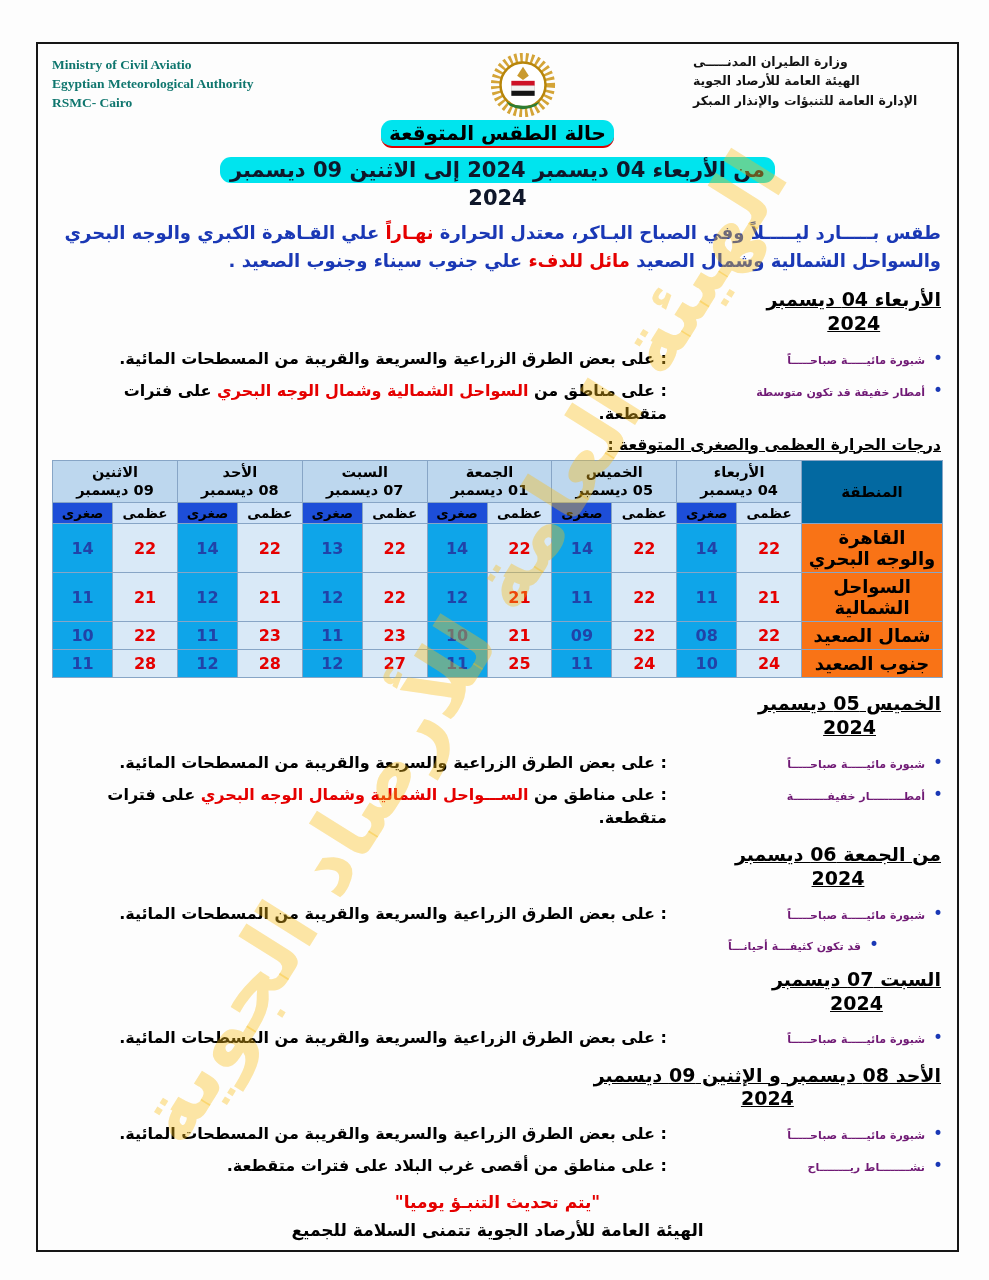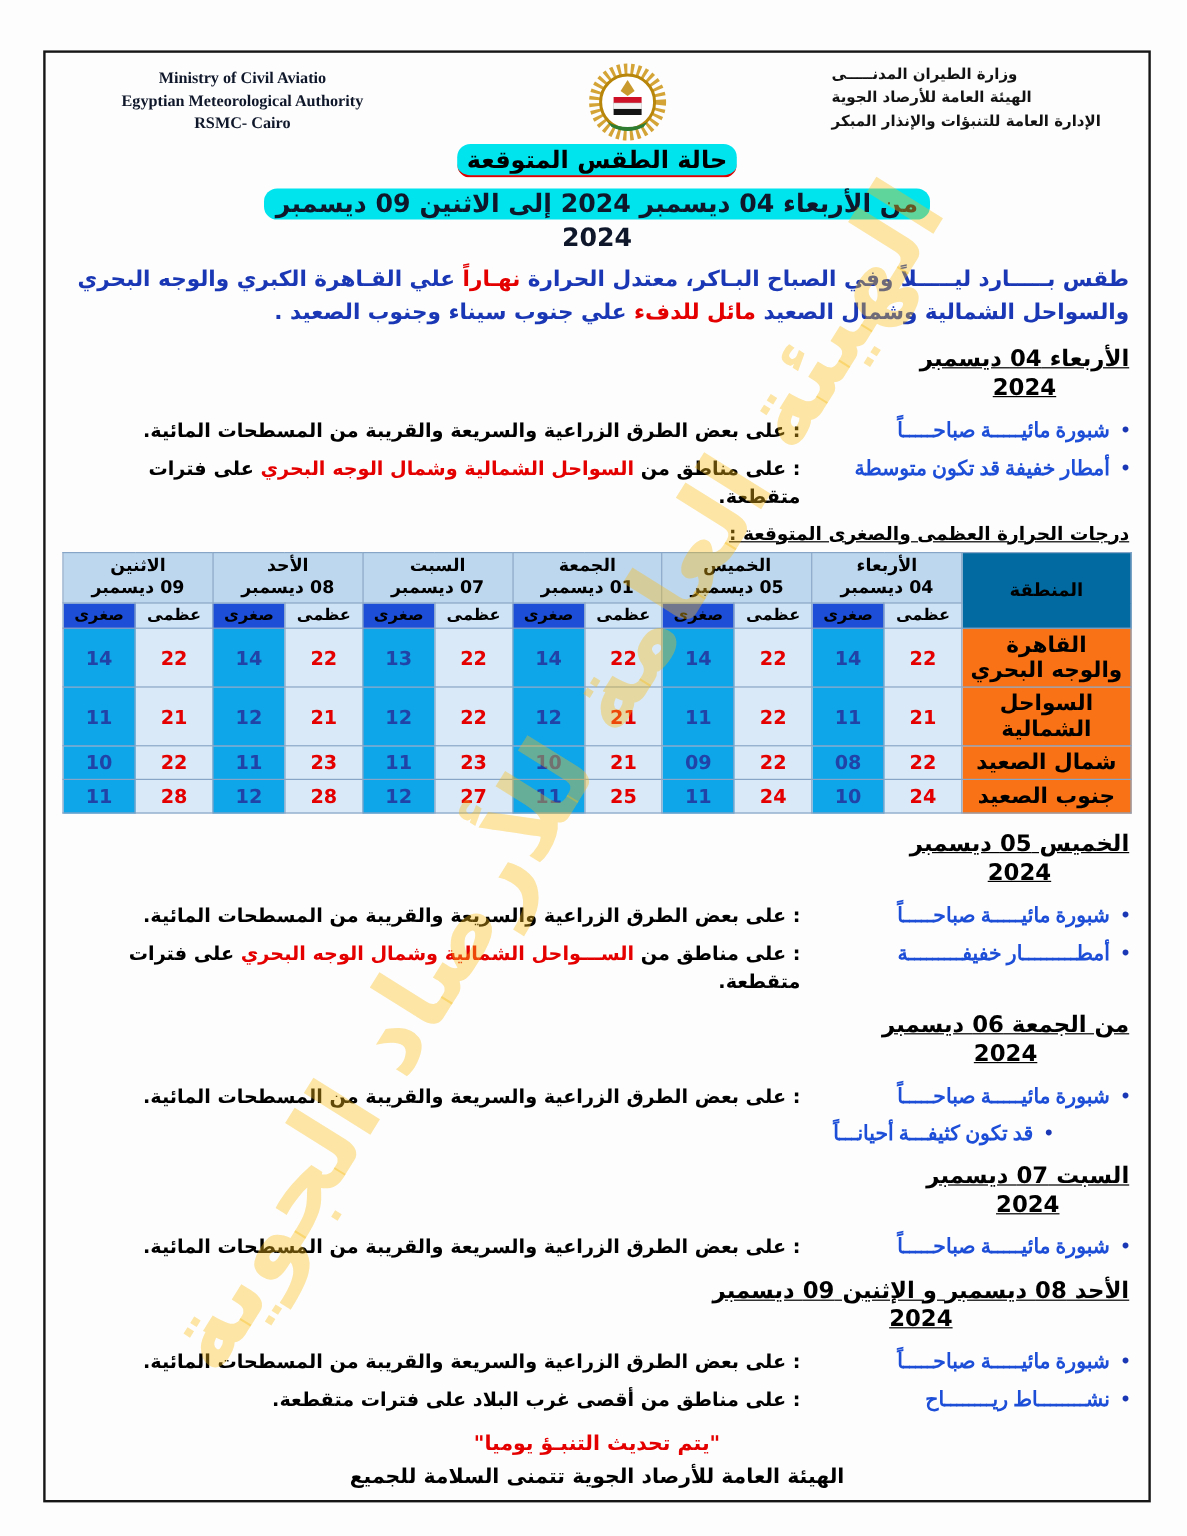--- a/index.html
+++ b/index.html
@@ -14,42 +14,42 @@
   
   .watermark{
     position:absolute;top:50%;left:46%;
     transform:translate(-50%,-50%) rotate(-58deg);
     font-size:86px;font-weight:bold;white-space:nowrap;
     color:rgba(250,190,20,0.38);z-index:6;pointer-events:none;
   }
   
   .topbar{display:flex;direction:ltr;justify-content:space-between;align-items:flex-start;}
   .en-block{font-family:"Liberation Serif",serif;font-weight:bold;font-size:13.5px;
-    line-height:1.4;text-align:center;color:#0f172a;padding-top:6px;width:300px;}
+    line-height:1.4;text-align:left;color:#0f766e;padding-top:6px;width:300px;}
   .ar-block{direction:rtl;font-size:12.5px;font-weight:bold;line-height:1.55;
     text-align:left;color:#131313;width:250px;padding-top:2px;}
   .logo{width:86px;height:70px;}
   .title-row{text-align:center;margin-top:0;}
   .hl{background:#00e4ee;border-radius:11px;}
   .doc-title{font-size:20px;font-weight:bold;color:#000;padding:1px 8px;
     border-bottom:2px solid #e00000;display:inline-block;}
   .subtitle{text-align:center;font-weight:bold;color:#0f172a;margin:8px 0 4px;line-height:1.35;}
   .subtitle .l1{font-size:21px;padding:1px 10px;}
   .subtitle .l2{font-size:21px;display:block;}
   
   .intro{font-size:18px;font-weight:bold;line-height:1.55;margin:6px 2px 2px;text-align:right;}
   .c-b{color:#1a38b5;} .c-r{color:#e50000;}
   
   .section{margin-top:14px;}
   .sec-heading{display:inline-block;font-size:19px;font-weight:bold;color:#000;
     text-align:center;line-height:1.25;margin:0 2px 2px 0;}
   .sec-heading .hline{text-decoration:underline;}
   .item{display:flex;align-items:baseline;gap:8px;margin:9px 0;}
   .bullet{color:#1a38b5;font-size:17px;flex:0 0 auto;}
-  .item .label{color:#1d4ed8;font-weight:bold;font-size:17px;flex:0 0 250px;font-family:Liberation Serif, serif;}
+  .item .label{color:#701a75;font-weight:bold;font-size:11px;flex:0 0 250px;}
   .item .label.auto{flex:0 0 auto;}
   .item .desc{font-weight:bold;font-size:16px;color:#000;line-height:1.45;}
   .item.indent{padding-right:64px;}
   
   .temps-heading{font-size:15.5px;font-weight:bold;text-decoration:underline;margin:10px 2px 6px;}
   table{border-collapse:collapse;width:100%;margin:2px 0 6px;}
   th,td{border:1px solid #87a5c6;text-align:center;font-weight:bold;}
   th.region-h{background:#0369a1;font-size:15px;width:138px;color:#000;}
   th.day-h{background:#bdd7ee;font-size:14.5px;padding:2px 1px;color:#000;}
   th.day-h div{line-height:1.3;}

